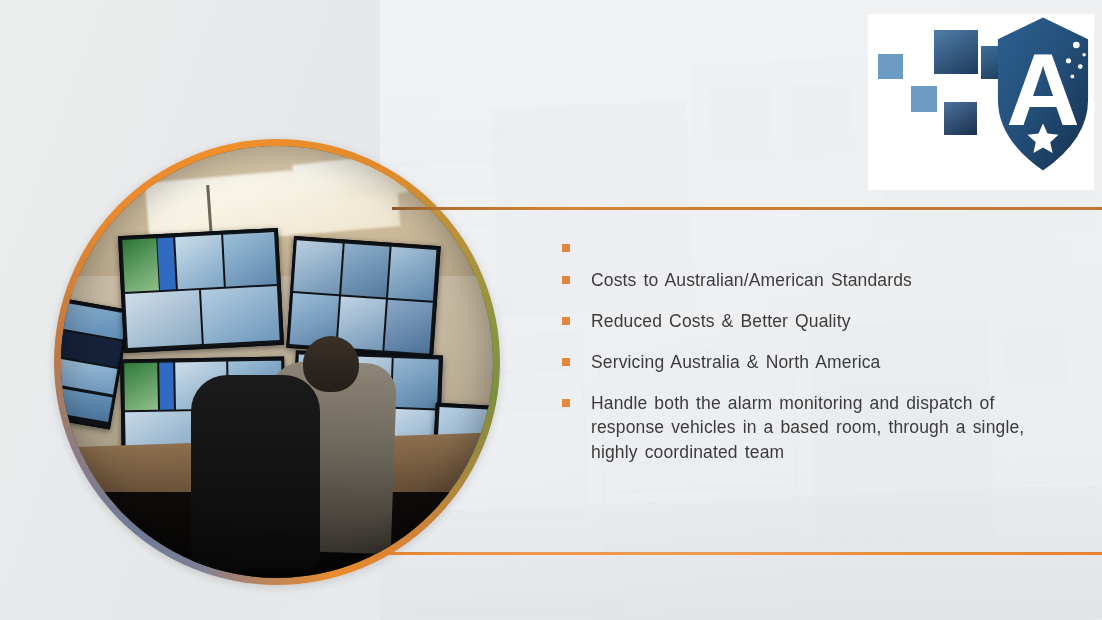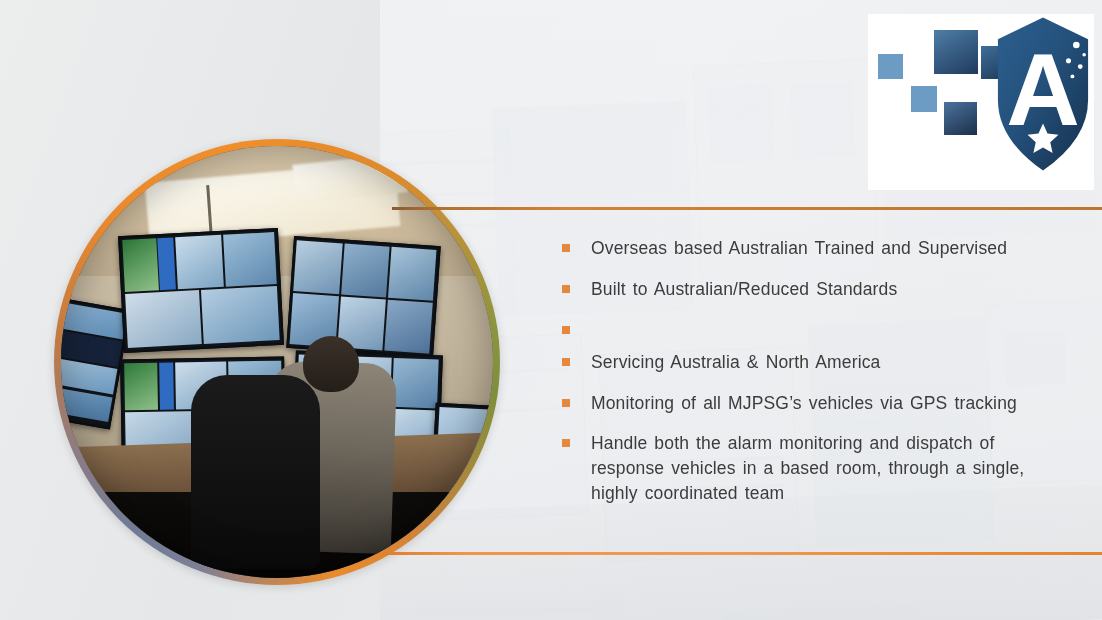--- a/index.html
+++ b/index.html
@@ -346,36 +346,32 @@
       <div class="circ-shade"></div>
     </div>
   </div>
 
   <div class="rule top"></div>
   <div class="rule bottom"></div>
 
   <div class="bullets">
     <div class="bullet">
       <span class="marker"></span>
-      <span class="btext">Overseas based Australian Trained and Supervised</span>
     </div>
     <div class="bullet">
       <span class="marker"></span>
-      <span class="btext">Built to Australian/Reduced Standards</span>
+      <span class="btext">Costs to Australian/American Standards</span>
     </div>
     <div class="bullet">
       <span class="marker"></span>
+      <span class="btext">Reduced Costs &amp; Better Quality</span>
     </div>
     <div class="bullet">
       <span class="marker"></span>
       <span class="btext">Servicing Australia &amp; North America</span>
     </div>
-    <div class="bullet">
-      <span class="marker"></span>
-      <span class="btext">Monitoring of all MJPSG’s vehicles via GPS tracking</span>
-    </div>
     <div class="bullet last">
       <span class="marker"></span>
       <span class="btext">Handle both the alarm monitoring and dispatch of response vehicles in a based room, through a single, highly coordinated team</span>
     </div>
   </div>
 
 </div>
 
 </body></html>

